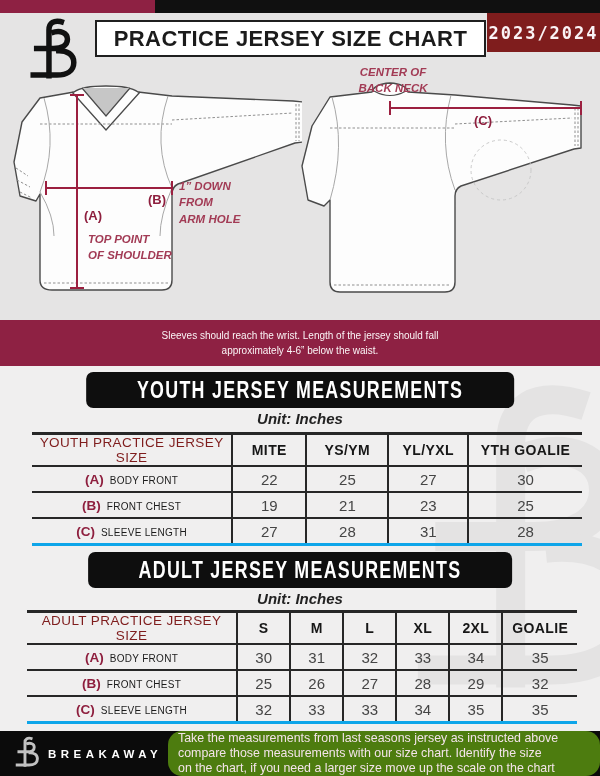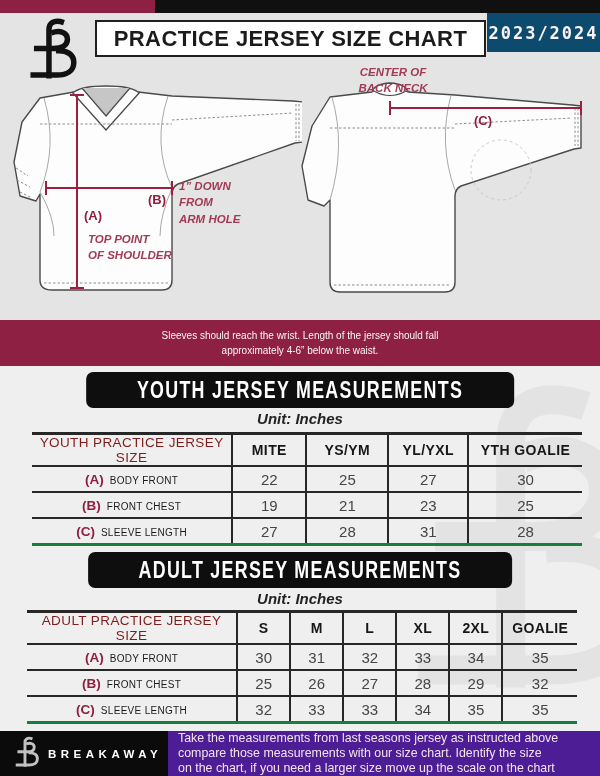--- a/index.html
+++ b/index.html
@@ -10,21 +10,21 @@
   .top-strip{position:absolute;left:0;top:0;width:600px;height:13px;display:flex;}
   .strip-maroon{width:155px;height:13px;background:#8e2143;}
   .strip-black{flex:1;height:13px;background:#101010;}
 
   
   .gray-block{position:absolute;left:0;top:13px;width:600px;height:307px;background:#e5e4e4;}
 
   .title-box{position:absolute;left:95px;top:20px;width:391px;height:37px;background:#ffffff;
              border:2px solid #1f1f1f;display:flex;align-items:center;justify-content:center;box-sizing:border-box;}
   .title-box span{font-size:22px;font-weight:bold;color:#1b1b1b;letter-spacing:.4px;white-space:nowrap;}
-  .year-box{position:absolute;left:487px;top:13px;width:113px;height:39px;background:#0c4a6e;
+  .year-box{position:absolute;left:487px;top:13px;width:113px;height:39px;background:#7f1d1d;
             display:flex;align-items:center;justify-content:center;}
   .year-box span{font-family:"DejaVu Sans Mono",monospace;font-size:17px;font-weight:bold;color:#faf3f5;letter-spacing:2px;}
 
   .logo-top{position:absolute;left:27px;top:15px;}
 
   
   .ann{position:absolute;color:#a23b55;font-style:italic;font-size:11.5px;line-height:1.42;white-space:pre-line;font-weight:bold;}
   .ann-key{position:absolute;color:#8e1f3e;font-weight:bold;font-style:normal;font-size:13px;}
   .front-svg{position:absolute;left:12px;top:84px;}
   .back-svg{position:absolute;left:296px;top:80px;}
@@ -49,35 +49,35 @@
   .u-adult{top:224px;}
 
   table.size-table{position:absolute;border-collapse:collapse;table-layout:fixed;background:transparent;}
   .t-youth{left:32px;top:66px;width:550px;}
   .t-adult{left:27px;top:244px;width:550px;}
   table.size-table th,table.size-table td{border:2px solid #272727;height:24px;padding:0;
       text-align:center;vertical-align:middle;}
   table.size-table th:first-child,table.size-table td:first-child{border-left:none;}
   table.size-table th:last-child,table.size-table td:last-child{border-right:none;}
   table.size-table tr:first-child th{border-top:3px solid #272727;}
-  table.size-table tr:last-child td{border-bottom:3px solid #15803d;}
+  table.size-table tr:last-child td{border-bottom:3px solid #0ea5e9;}
   th.corner{font-weight:normal;color:#7f1d1d;font-size:13.5px;letter-spacing:.4px;}
   th.colhead{font-weight:bold;color:#171717;font-size:14px;letter-spacing:.4px;}
   td.rowlabel{text-align:left;padding-left:16px;}
   td.rowlabel .key{color:#8e1f3e;font-weight:bold;font-size:13.5px;margin-right:6px;}
   td.rowlabel .rname{color:#1b1b1b;font-weight:normal;font-size:10px;letter-spacing:.3px;}
   td.val{color:#454545;font-size:15px;}
 
   
   .footer{position:absolute;left:0;top:731px;width:600px;height:45px;background:#0b0b0b;}
   .footer-logo{position:absolute;left:14px;top:5px;}
   .footer-brand{position:absolute;left:48px;top:0;height:45px;display:flex;align-items:center;}
   .footer-brand span{color:#ffffff;font-weight:bold;font-size:11.5px;letter-spacing:4.5px;}
-  .footer-note{position:absolute;left:168px;top:0;width:432px;height:45px;background:#4c1d95;
-               display:flex;align-items:center;box-sizing:border-box;padding-left:10px;}
+  .footer-note{position:absolute;left:168px;top:0;width:432px;height:45px;background:#4d7c0f;
+               display:flex;align-items:center;box-sizing:border-box;padding-left:10px;border-radius:14px;}
   .footer-note span{color:#f4e4ea;font-size:12.4px;line-height:1.22;white-space:pre-line;}
 </style>
 </head>
 <body>
 
 <div class="page">
 
   <div class="top-strip">
     <div class="strip-maroon"></div>
     <div class="strip-black"></div>

